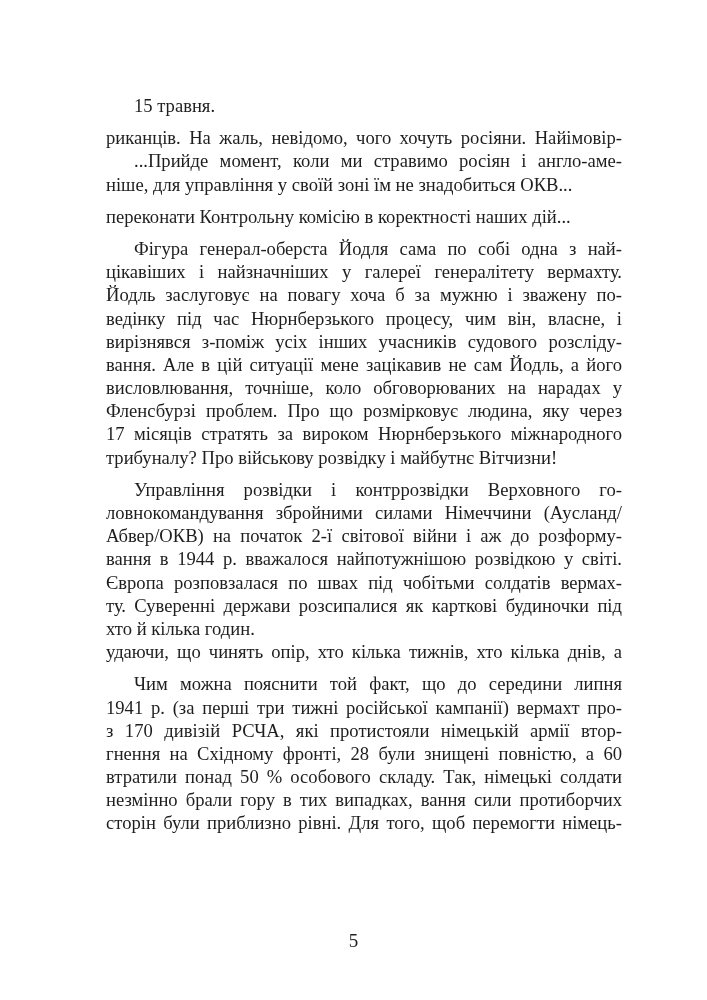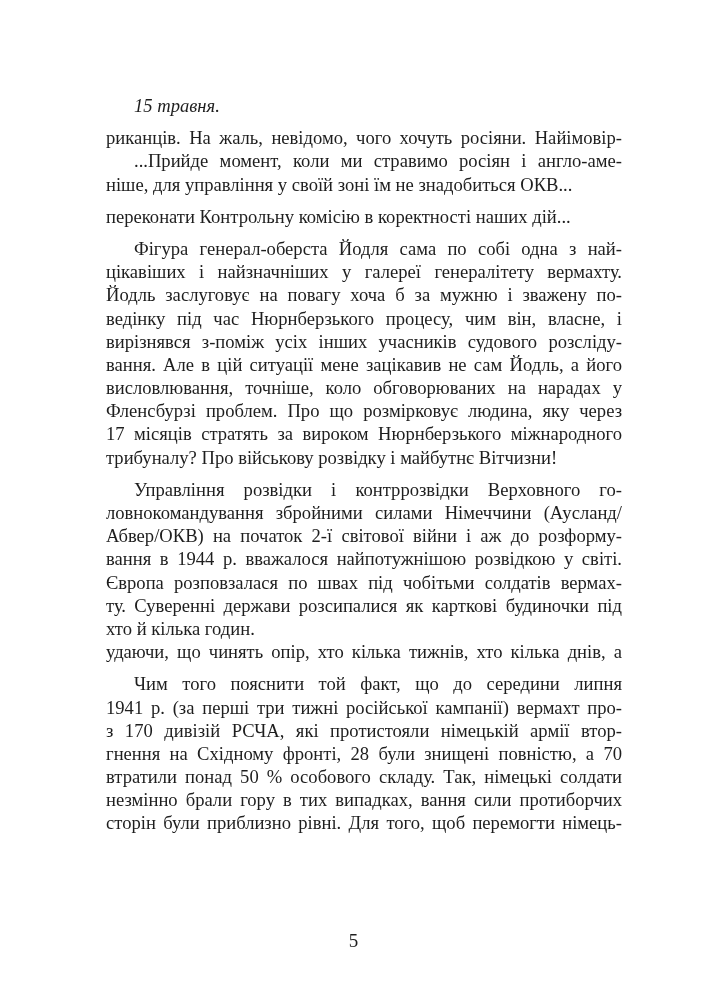--- a/index.html
+++ b/index.html
@@ -11,21 +11,21 @@
   }
   .page { position: absolute; left: 106px; top: 94px; width: 516px; }
   .line {
     font-size: 18.6px; line-height: 23.2px; height: 23.2px;
     white-space: nowrap; text-align: justify; text-align-last: justify;
     overflow: visible;
   }
   .line.last { text-align-last: left; }
   .indent { padding-left: 28px; }
   .para { margin-bottom: 9px; }
-  .italic { font-style: italic; }
+  .italic { }
   .page-number {
     position: absolute; left: 0; width: 707px; top: 930px;
     text-align: center; font-size: 19px;
   }
 </style>
 </head>
 <body>
 
 <div class="page" id="page-body">
     <div class="para">
@@ -55,22 +55,22 @@
       <div class="line indent">Управління розвідки і контррозвідки Верховного го-</div>
       <div class="line">ловнокомандування збройними силами Німеччини (Аусланд/</div>
       <div class="line">Абвер/ОКВ) на початок 2-ї світової війни і аж до розформу-</div>
       <div class="line">вання в 1944 р. вважалося найпотужнішою розвідкою у світі.</div>
       <div class="line">Європа розповзалася по швах під чобітьми солдатів вермах-</div>
       <div class="line">ту. Суверенні держави розсипалися як карткові будиночки під</div>
       <div class="line last">хто й кілька годин.</div>
       <div class="line">удаючи, що чинять опір, хто кілька тижнів, хто кілька днів, а</div>
     </div>
     <div class="para">
-      <div class="line indent">Чим того пояснити той факт, що до середини липня</div>
+      <div class="line indent">Чим можна пояснити той факт, що до середини липня</div>
       <div class="line">1941 р. (за перші три тижні російської кампанії) вермахт про-</div>
       <div class="line">з 170 дивізій РСЧА, які протистояли німецькій армії втор-</div>
-      <div class="line">гнення на Східному фронті, 28 були знищені повністю, а 70</div>
+      <div class="line">гнення на Східному фронті, 28 були знищені повністю, а 60</div>
       <div class="line">втратили понад 50 % особового складу. Так, німецькі солдати</div>
       <div class="line">незмінно брали гору в тих випадках, вання сили протиборчих</div>
       <div class="line">сторін були приблизно рівні. Для того, щоб перемогти німець-</div>
     </div>
   </div>
 <div class="page-number">5</div>
 
 </body></html>

